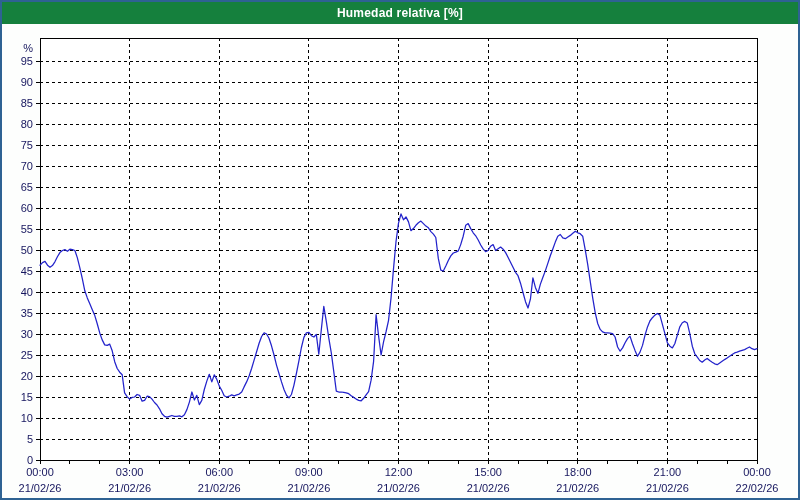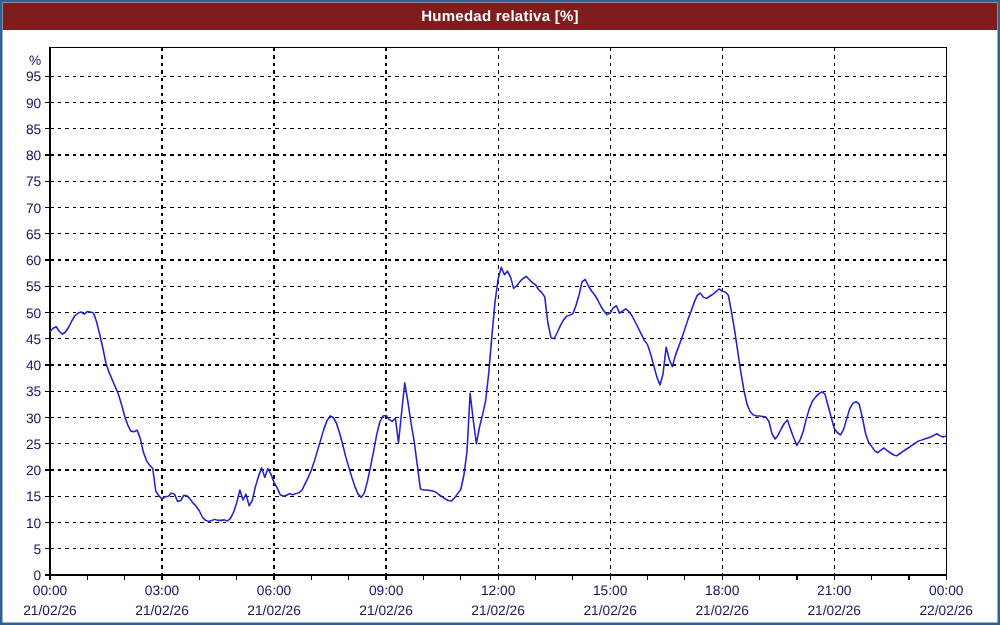--- a/index.html
+++ b/index.html
@@ -12,21 +12,21 @@
     height:22px;display:flex;align-items:center;justify-content:center;
   }
   .title-bar span{color:#ffffff;font-size:12px;font-weight:bold;letter-spacing:.2px;}
   #chart-wrap{width:796px;height:474px;}
   #chart-svg{display:block;}
   #chart-svg text{font-family:"Liberation Sans",sans-serif;font-size:11px;fill:#16165e;}
 </style>
 </head>
 <body style="border-color: rgb(46, 98, 147); background: rgb(253, 254, 253);">
 
-<div class="title-bar" style="background: #7f1d1d;">
+<div class="title-bar" style="background: #15803d;">
   <span>Humedad relativa [%]</span>
 </div>
 
 <div id="chart-wrap">
   <svg id="chart-svg" width="796" height="474" viewBox="0 0 796 474">
       <rect x="38" y="14" width="717" height="422" fill="#ffffff" stroke="#000000" stroke-width="1" shape-rendering="crispEdges"></rect>
       <line x1="34" y1="436" x2="38" y2="436" stroke="#000000" stroke-width="1" shape-rendering="crispEdges"></line>
       <text x="31" y="440" text-anchor="end">0</text>
       <line x1="38" y1="415.0049751243781" x2="755" y2="415.0049751243781" stroke="#000000" stroke-width="1" stroke-dasharray="3 3" shape-rendering="crispEdges"></line>
       <line x1="34" y1="415.0049751243781" x2="38" y2="415.0049751243781" stroke="#000000" stroke-width="1" shape-rendering="crispEdges"></line>

